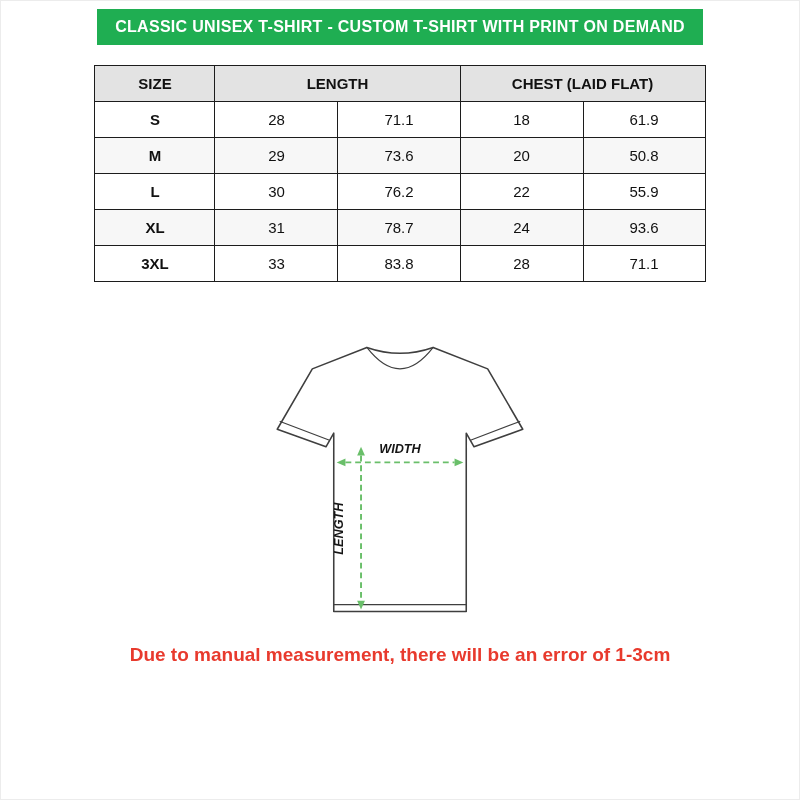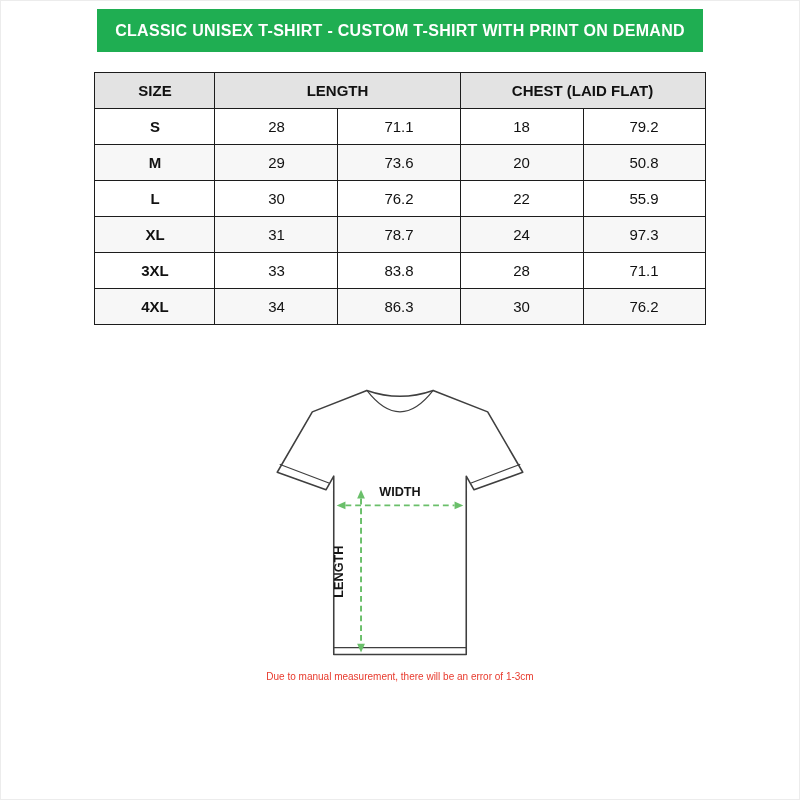--- a/index.html
+++ b/index.html
@@ -18,21 +18,21 @@
     background:#ffffff;
     color:#111;
   }
   .page{
     width:800px;height:800px;
     background:#fff;
     border:1px solid #ececec;
     overflow:hidden;
   }
   .banner{
-    width:606px;height:43px;
+    width:606px;height:36px;
     margin:8px auto 0;
     background:var(--banner_bg);
     color:#ffffff;
     font-weight:bold;
     font-size:16px;
     letter-spacing:.3px;
     display:flex;align-items:center;justify-content:center;
     text-align:center;
   }
   table.size-chart{
@@ -52,26 +52,28 @@
   .size-chart thead th{
     background:var(--header_bg);
     font-weight:bold;
   }
   .size-chart td.size-cell{font-weight:bold;}
   .size-chart tbody tr:nth-child(even){background:var(--stripe_bg);}
   .diagram-wrap{
     width:320px;
     margin:44px auto 0;
     display:block;
+    font-style:italic;
   }
   .diagram-wrap svg{display:block;width:320px;height:302px;}
   .measure-note{
+    margin-top:16px;
     text-align:center;
-    font-size:10px;
-    font-weight:normal;
+    font-size:19px;
+    font-weight:bold;
     color:var(--note);
   }
   .svg-label{
     font-family:"Liberation Sans", sans-serif;
     font-size:13px;
     font-weight:bold;
     fill:#161616;
   }
   .dash{
     stroke:var(--arrow);
@@ -117,56 +119,49 @@
         <th colspan="2">LENGTH</th>
         <th colspan="2">CHEST (LAID FLAT)</th>
       </tr>
     </thead>
     <tbody>
       <tr>
         <td class="size-cell">S</td>
         <td>28</td>
         <td>71.1</td>
         <td>18</td>
-        <td>79.2</td>
+        <td>61.9</td>
       </tr>
       <tr>
         <td class="size-cell">M</td>
         <td>29</td>
         <td>73.6</td>
         <td>20</td>
         <td>50.8</td>
       </tr>
       <tr>
         <td class="size-cell">L</td>
         <td>30</td>
         <td>76.2</td>
         <td>22</td>
         <td>55.9</td>
       </tr>
       <tr>
         <td class="size-cell">XL</td>
         <td>31</td>
         <td>78.7</td>
         <td>24</td>
-        <td>97.3</td>
+        <td>93.6</td>
       </tr>
       <tr>
         <td class="size-cell">3XL</td>
         <td>33</td>
         <td>83.8</td>
         <td>28</td>
         <td>71.1</td>
-      </tr>
-      <tr>
-        <td class="size-cell">4XL</td>
-        <td>34</td>
-        <td>86.3</td>
-        <td>30</td>
-        <td>76.2</td>
       </tr>
     </tbody>
   </table>
 
   <div class="diagram-wrap">
     <svg viewBox="0 0 320 310" xmlns="http://www.w3.org/2000/svg">
 
       <path class="shirt" d="M126,22 L70,44 L34,106 L84,124 L92,110 L92,293 L228,293 L228,110 L236,124 L286,106 L250,44 L194,22 Q160,34 126,22 Z"></path>
 
       <path class="stitch" d="M126,22 Q160,66 194,22"></path>

